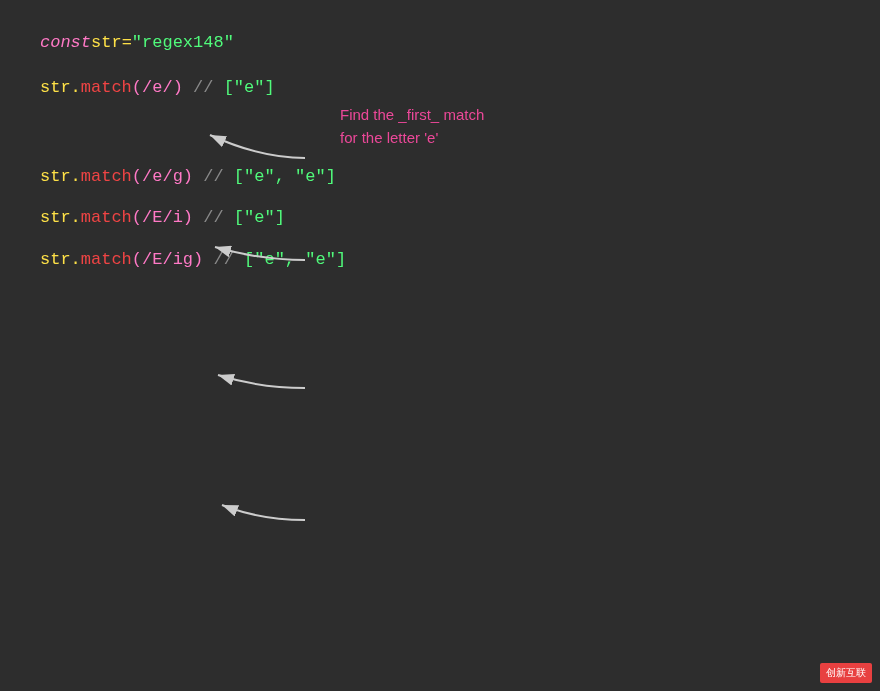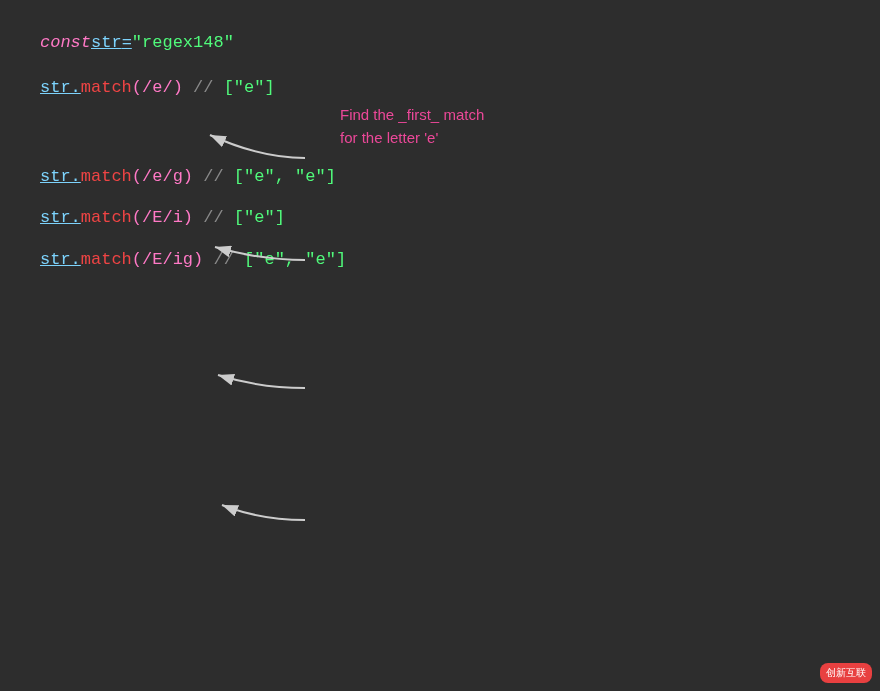--- a/index.html
+++ b/index.html
@@ -28,41 +28,41 @@
       font-size: 17px;
       margin-bottom: 0;
     }
 
     .keyword { color: #ff79c6; font-style: italic; }
     .string-val { color: #50fa7b; }
     .method { color: #ef4444; }
     .regex { color: #ff79c6; }
     .comment { color: #8a8a8a; }
     .result-str { color: #50fa7b; }
-    .plain { color: #7dd3fc; text-decoration: underline; }
+    .plain { color: #fde047; }
 
     
     .arrows-overlay {
       position: absolute;
       top: 0;
       left: 0;
       width: 880px;
       height: 691px;
       pointer-events: none;
     }
 
     .watermark {
       position: absolute;
       bottom: 8px;
       right: 8px;
       background: #e84040;
       color: white;
       font-size: 10px;
       padding: 3px 6px;
-      border-radius: 8px;
+      border-radius: 2px;
       font-family: sans-serif;
     }
 
     .top-section {
       margin-bottom: 18px;
     }
 
     .row-with-annotation {
       position: relative;
       margin-bottom: 14px;

